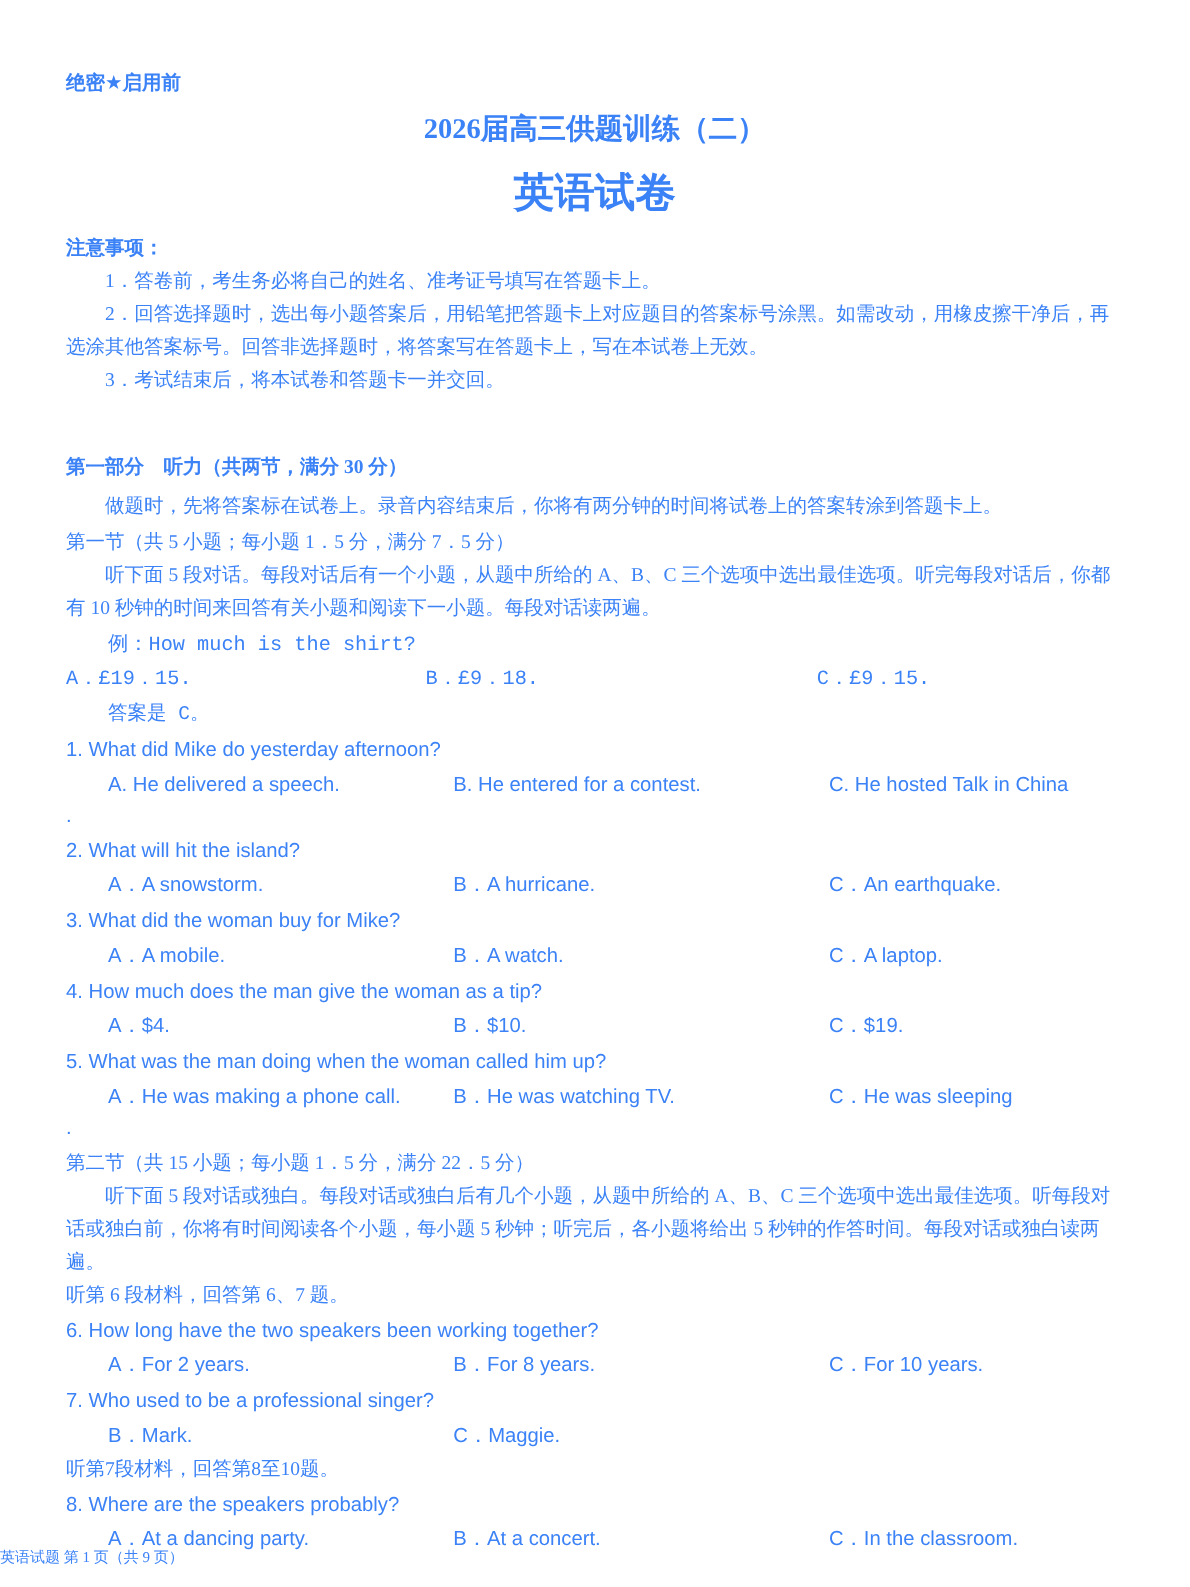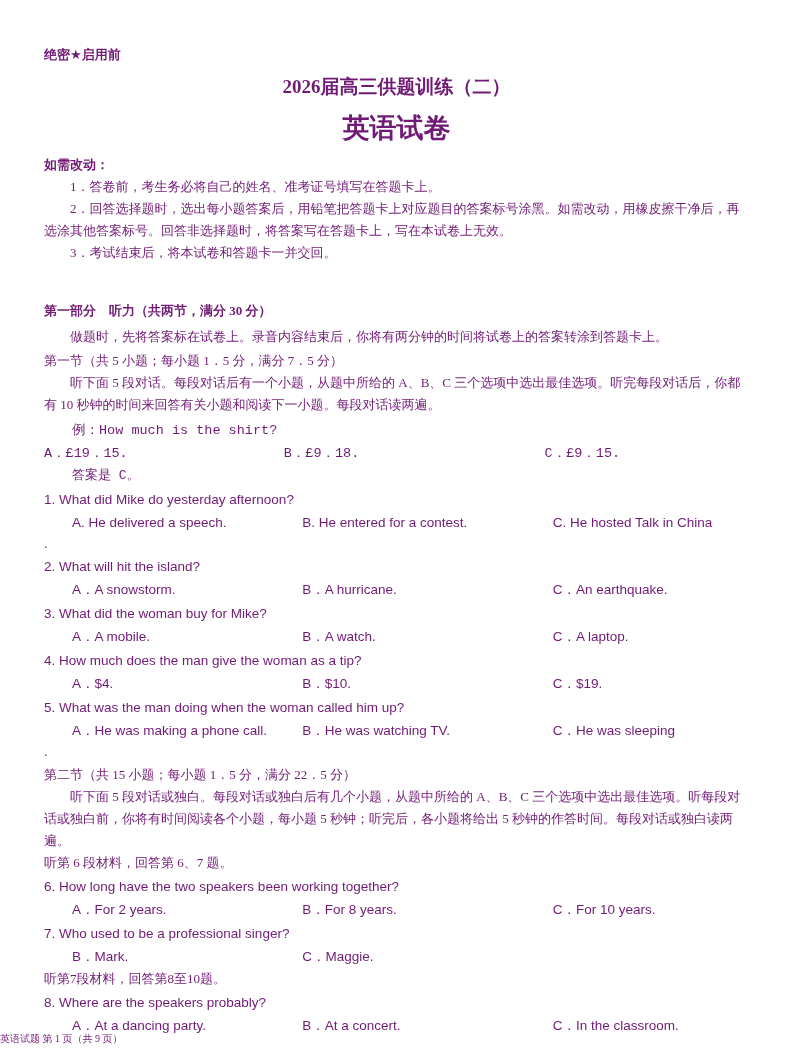--- a/index.html
+++ b/index.html
@@ -1,21 +1,21 @@
 <!DOCTYPE html>
 <html><head>
 <meta charset="utf-8">
 <style>
   * { box-sizing: border-box; }
   html, body { margin: 0; padding: 0; background: #ffffff; }
   .page {
     width: 793px;
     height: 1058px;
     background: #ffffff;
-    color: #701a75;
+    color: #3b82f6;
     position: relative;
     padding: 44px 44px 40px 44px;
     overflow: hidden;
     font-family: "Liberation Sans", "DejaVu Sans", sans-serif;
     font-size: 13.5px;
     line-height: 22px;
   }
   .cn { font-family: "Liberation Serif", "DejaVu Serif", "DejaVu Sans", serif; font-size: 13px; }
   .classification { font-weight: bold; font-size: 13px; margin-bottom: 6px; }
   .title { text-align: center; font-weight: bold; font-size: 19px; line-height: 30px; margin-bottom: 6px; }
@@ -47,21 +47,21 @@
 <body>
 
 <div class="page">
 
   <div class="classification cn">绝密★启用前</div>
 
   <div class="title cn">2026届高三供题训练（二）</div>
 
   <div class="subtitle cn">英语试卷</div>
 
-  <div class="notice-heading cn">如需改动：</div>
+  <div class="notice-heading cn">注意事项：</div>
   <div class="cn indent">1．答卷前，考生务必将自己的姓名、准考证号填写在答题卡上。</div>
   <div class="cn indent">2．回答选择题时，选出每小题答案后，用铅笔把答题卡上对应题目的答案标号涂黑。如需改动，用橡皮擦干净后，再选涂其他答案标号。回答非选择题时，将答案写在答题卡上，写在本试卷上无效。</div>
   <div class="cn indent">3．考试结束后，将本试卷和答题卡一并交回。</div>
 
   <div class="part-heading cn">第一部分　听力（共两节，满分 30 分）</div>
   <div class="cn indent">做题时，先将答案标在试卷上。录音内容结束后，你将有两分钟的时间将试卷上的答案转涂到答题卡上。</div>
 
   <div class="section-heading cn">第一节（共 5 小题；每小题 1．5 分，满分 7．5 分）</div>
   <div class="cn indent">听下面 5 段对话。每段对话后有一个小题，从题中所给的 A、B、C 三个选项中选出最佳选项。听完每段对话后，你都有 10 秒钟的时间来回答有关小题和阅读下一小题。每段对话读两遍。</div>
 

